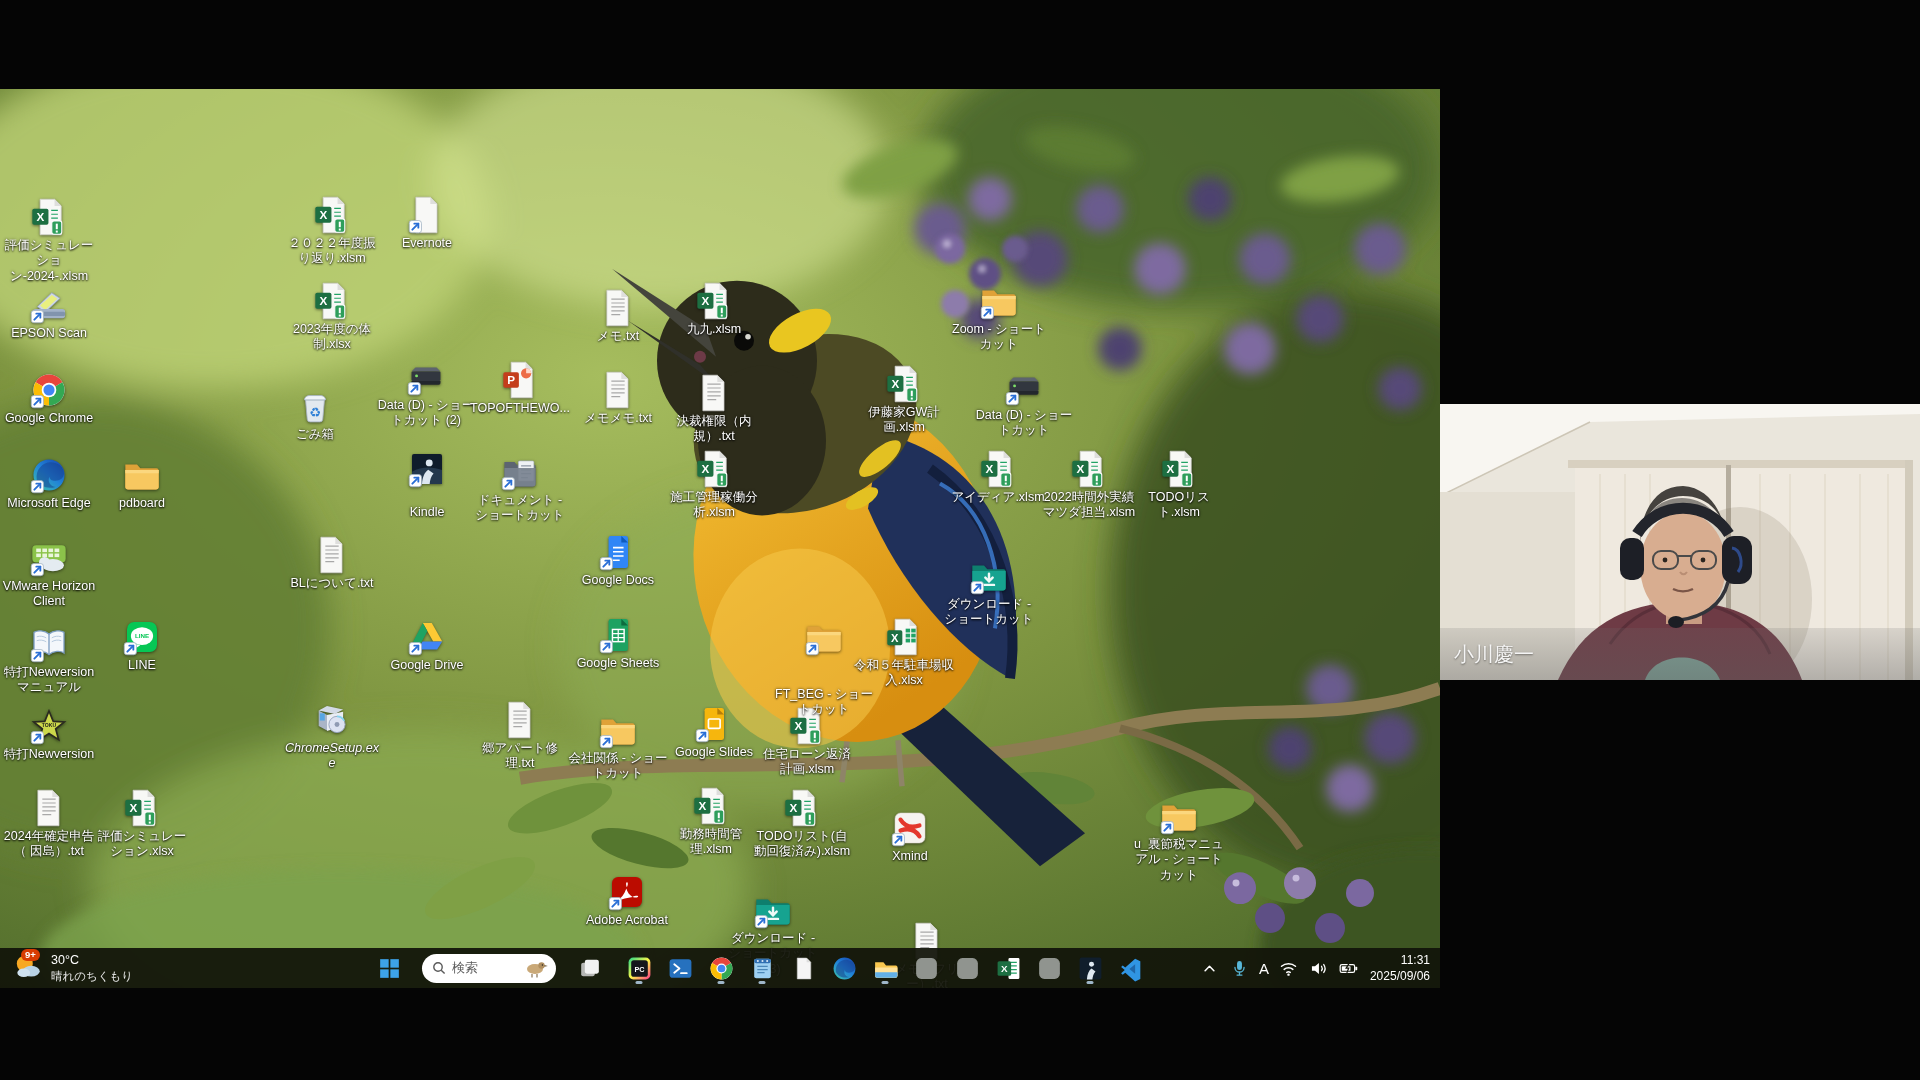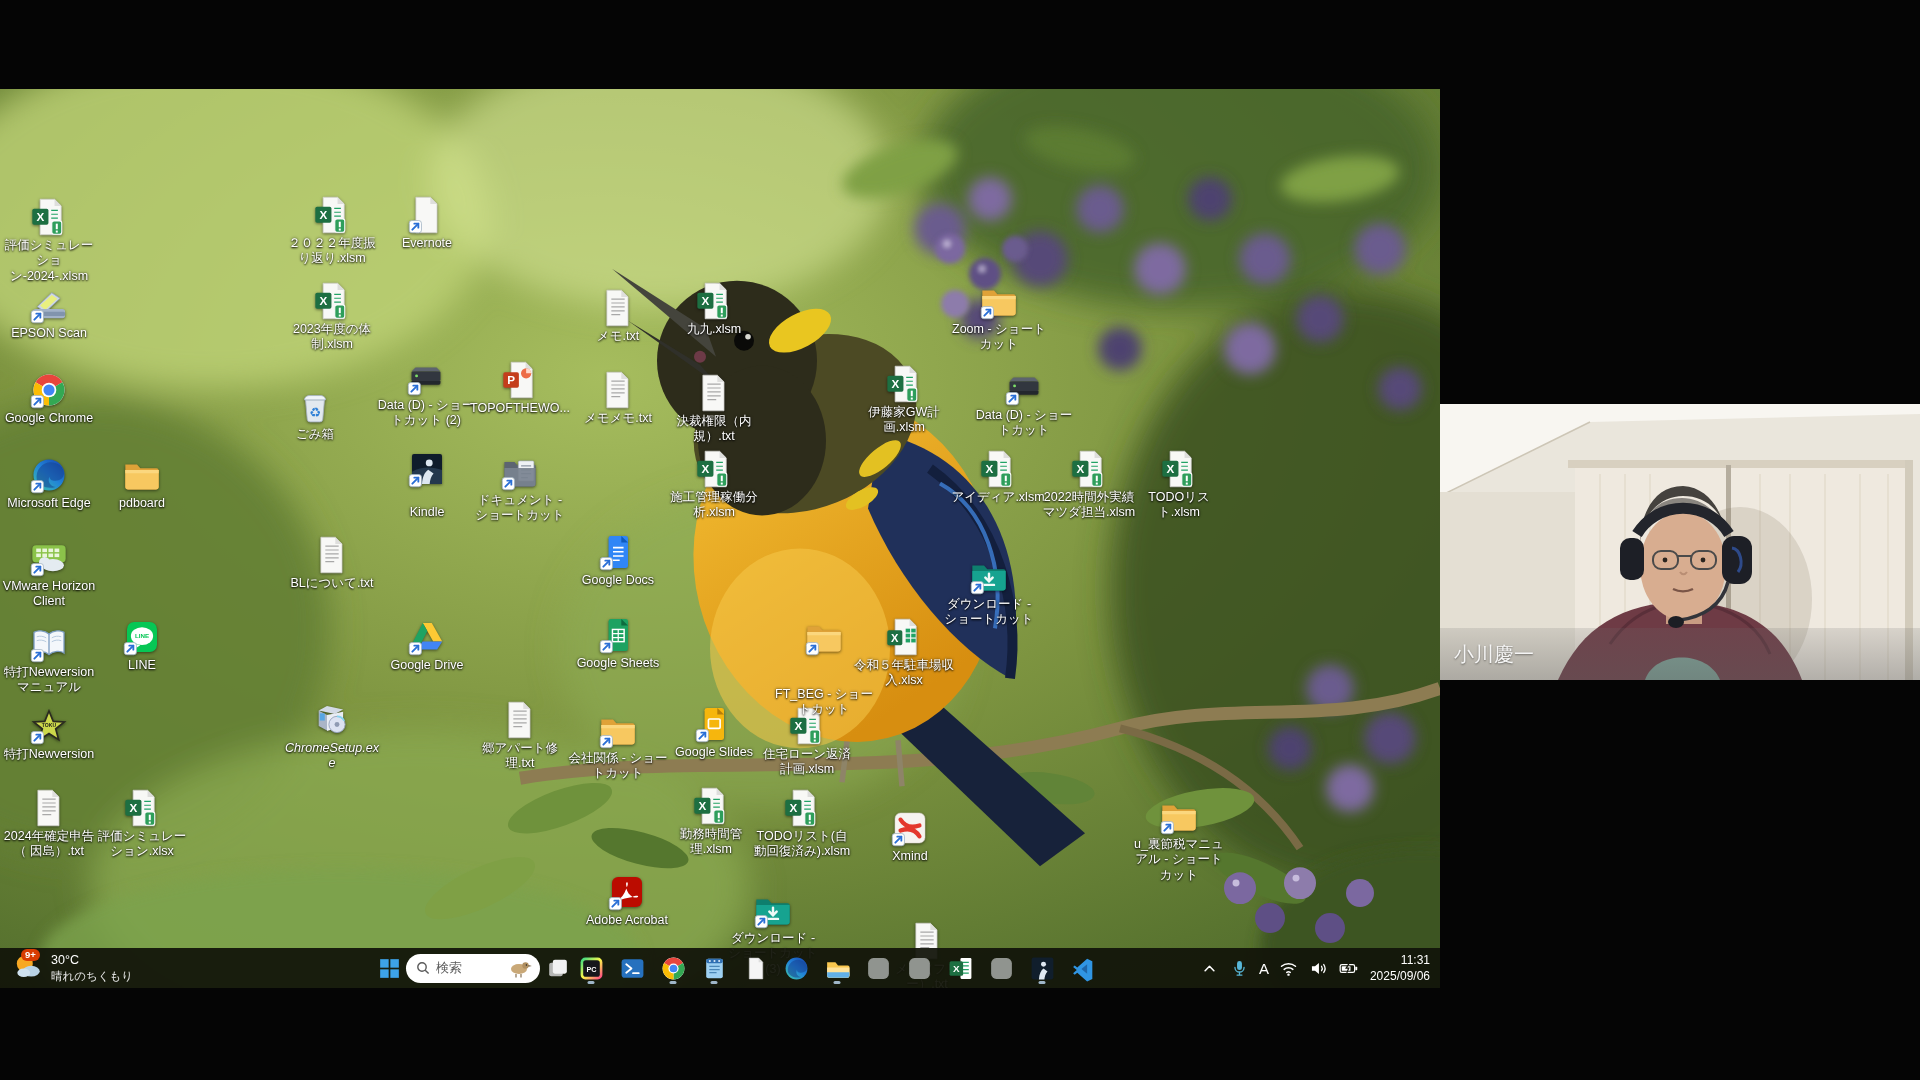--- a/index.html
+++ b/index.html
@@ -15,21 +15,21 @@
   
   .taskbar{position:absolute;left:0;bottom:0;width:1440px;height:40px;background:rgba(18,20,10,.94);}
   .tb-left{position:absolute;left:12px;top:0;height:40px;display:flex;align-items:center;gap:7px;color:#fff;}
   .weather-ic{position:relative;width:32px;height:32px;}
   .weather-ic svg{width:32px;height:32px;}
   .w-badge{position:absolute;top:-3px;left:9px;background:#d83b01;color:#fff;font-size:9.5px;font-weight:bold;
     border-radius:8px;padding:1px 4px;line-height:1.1;}
   .w-text{display:flex;flex-direction:column;justify-content:center;}
   .w-temp{font-size:12.5px;line-height:1.25;}
   .w-cond{font-size:11.5px;line-height:1.25;color:#e8e8e8;}
-  .tb-center{position:absolute;left:372px;top:0;height:40px;display:flex;align-items:center;gap:0;}
+  .tb-center{position:absolute;left:372px;top:0;height:40px;display:flex;align-items:center;gap:16px;}
   .tb-btn{width:34px;height:34px;border-radius:5px;display:flex;align-items:center;justify-content:center;position:relative;}
   .tb-btn svg{width:27px;height:27px;}
   .tb-btn .dot{position:absolute;bottom:1px;left:50%;transform:translateX(-50%);width:7px;height:3px;border-radius:2px;background:#9fb6c8;}
   .search-pill{width:134px;height:29px;border-radius:15px;background:#fff;display:flex;align-items:center;padding:0 6px 0 10px;gap:6px;box-sizing:border-box;}
   .search-pill .q{font-size:13px;color:#5a5a5a;flex:1;white-space:nowrap;}
   .search-pill svg.mag{width:14px;height:14px;flex:0 0 auto;}
   .search-pill svg.bird{width:30px;height:24px;flex:0 0 auto;}
   .tb-right{position:absolute;right:6px;top:0;height:40px;display:flex;align-items:center;gap:7px;color:#fff;}
   .tray-ic{width:23px;height:23px;display:flex;align-items:center;justify-content:center;}
   .tray-ic svg{width:21px;height:21px;}
@@ -332,21 +332,21 @@
             <path d="M23 2l6 6h-6z" fill="#dededc"></path>
             <g stroke="#21a366" stroke-width="1">
               <path d="M20 12h6M20 15.5h6M20 19h6"></path>
             </g>
             <rect x="3" y="10.5" width="14.5" height="14.5" rx="1.6" fill="#1d6f42"></rect>
             <text x="10.2" y="21.3" font-size="10.5" font-weight="bold" fill="#fff" text-anchor="middle" font-family="Liberation Sans, sans-serif">X</text>
             <rect x="20.5" y="21.5" width="9" height="12" rx="2" fill="#2e9e5b" stroke="#fafafa" stroke-width="1"></rect>
             <rect x="24.1" y="24" width="1.8" height="5" fill="#fff"></rect>
             <rect x="24.1" y="30.2" width="1.8" height="1.8" fill="#fff"></rect>
           </svg>
-          <div class="icon-label">2023年度の体制.xlsm</div>
+          <div class="icon-label">2023年度の体制.xlsx</div>
         </div>
         <div class="icon-cell" style="left: 315px; top: 297px;">
           <svg viewBox="0 0 36 36">
             <path d="M9.5 12.5h17l-1.5 17.5a2.5 2.5 0 0 1-2.5 2.3h-9a2.5 2.5 0 0 1-2.5-2.3z" fill="#e2e9ef" stroke="#a9b6c2" stroke-width="0.8"></path>
             <path d="M8.5 12.5c0-2.2 1.8-3.6 4-3.9h11c2.2.3 4 1.7 4 3.9z" fill="#f0f4f8" stroke="#a9b6c2" stroke-width="0.8"></path>
             <text x="18" y="27.5" font-size="12" text-anchor="middle" fill="#2f80d6" font-family="DejaVu Sans, sans-serif">♻</text>
           </svg>
           <div class="icon-label">ごみ箱</div>
         </div>
         <div class="icon-cell" style="left: 332px; top: 446px;">

